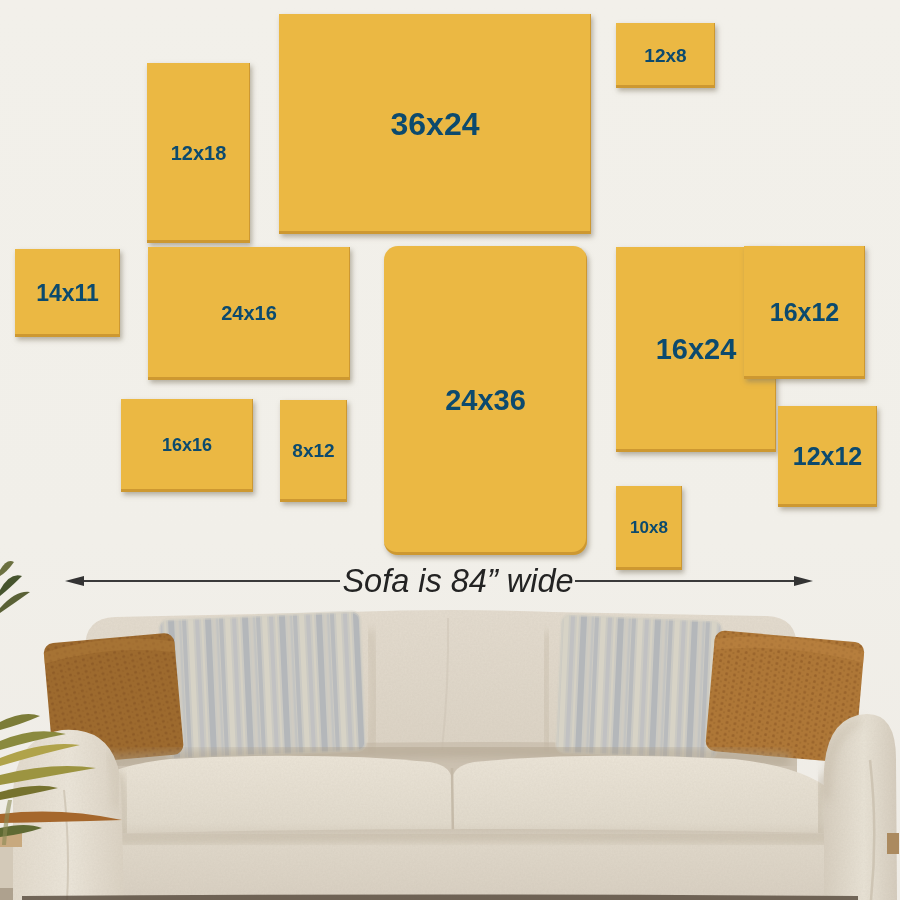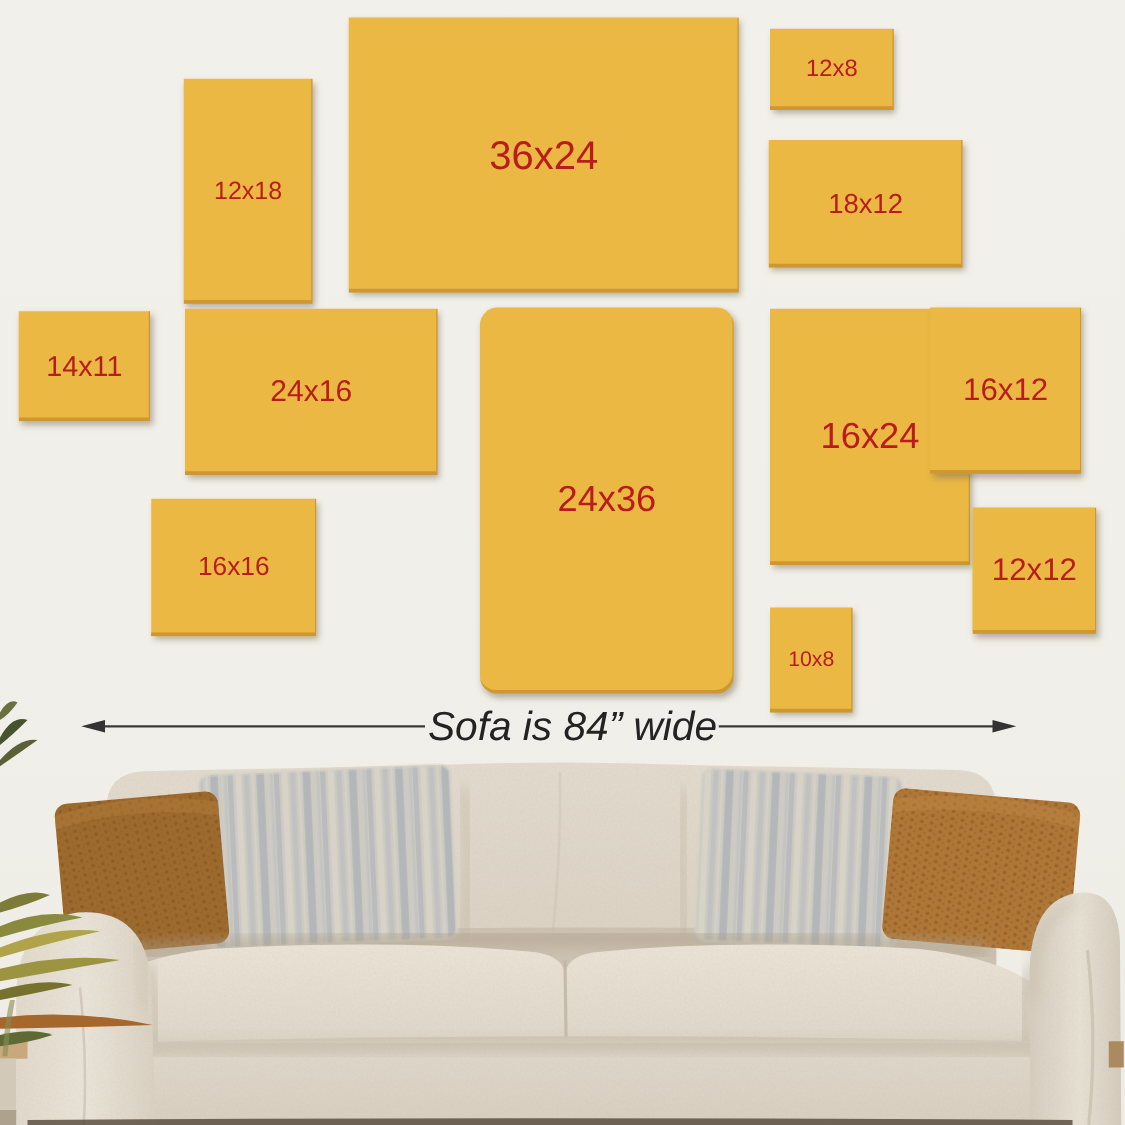--- a/index.html
+++ b/index.html
@@ -1,45 +1,45 @@
 <!DOCTYPE html>
 <html><head>
 <meta charset="utf-8">
 <style>
   html,body{margin:0;padding:0;}
   #stage{position:relative;width:900px;height:900px;background:linear-gradient(180deg,#f2f0ea 0%,#f1efe9 60%,#efece6 100%);overflow:hidden;
          font-family:"Liberation Sans", sans-serif;}
   .cv{position:absolute;display:flex;align-items:center;justify-content:center;
-      background:#ebb843;color:#b91c1c;font-weight:normal;
+      background:#ebb843;color:#0c4a6e;font-weight:bold;
       box-shadow:2px 3px 5px rgba(130,120,100,.55), inset -1px -3px 0 rgba(180,125,35,.55);}
 </style>
 </head>
 <body>
 <div id="stage">
 
   <div class="cv" style="left:147px;top:63px;width:103px;height:180px;font-size:20px;">12x18</div>
 
   <div class="cv" style="left:279px;top:14px;width:312px;height:220px;font-size:32px;">36x24</div>
 
   <div class="cv" style="left:616px;top:23px;width:99px;height:65px;font-size:19px;">12x8</div>
 
-  <div class="cv" style="left:615px;top:112px;width:155px;height:102px;font-size:22px;">18x12</div>
 
   <div class="cv" style="left:15px;top:249px;width:105px;height:88px;font-size:23px;">14x11</div>
 
-  <div class="cv" style="left:148px;top:247px;width:202px;height:133px;font-size:24px;">24x16</div>
+  <div class="cv" style="left:148px;top:247px;width:202px;height:133px;font-size:20px;">24x16</div>
 
   <div class="cv" style="left:384px;top:246px;width:203px;height:309px;font-size:29px;border-radius:14px;">24x36</div>
 
   <div class="cv" style="left:616px;top:247px;width:160px;height:205px;font-size:29px;">16x24</div>
 
   <div class="cv" style="left:744px;top:246px;width:121px;height:133px;font-size:25px;">16x12</div>
 
-  <div class="cv" style="left:121px;top:399px;width:132px;height:110px;font-size:21px;">16x16</div>
-
+  <div class="cv" style="left:121px;top:399px;width:132px;height:93px;font-size:18px;">16x16</div>
+
+  <div class="cv" style="left:280px;top:400px;width:67px;height:102px;font-size:19px;">8x12</div>
 
   <div class="cv" style="left:616px;top:486px;width:66px;height:84px;font-size:17px;">10x8</div>
 
   <div class="cv" style="left:778px;top:406px;width:99px;height:101px;font-size:25px;">12x12</div>
 
   <svg style="position:absolute;left:0;top:0;" width="900" height="900" viewBox="0 0 900 900">
     <defs>
       <linearGradient id="gBack" x1="0" y1="0" x2="0" y2="1">
         <stop offset="0" stop-color="#e4dccf"></stop>
         <stop offset="0.7" stop-color="#d9d0c1"></stop>

